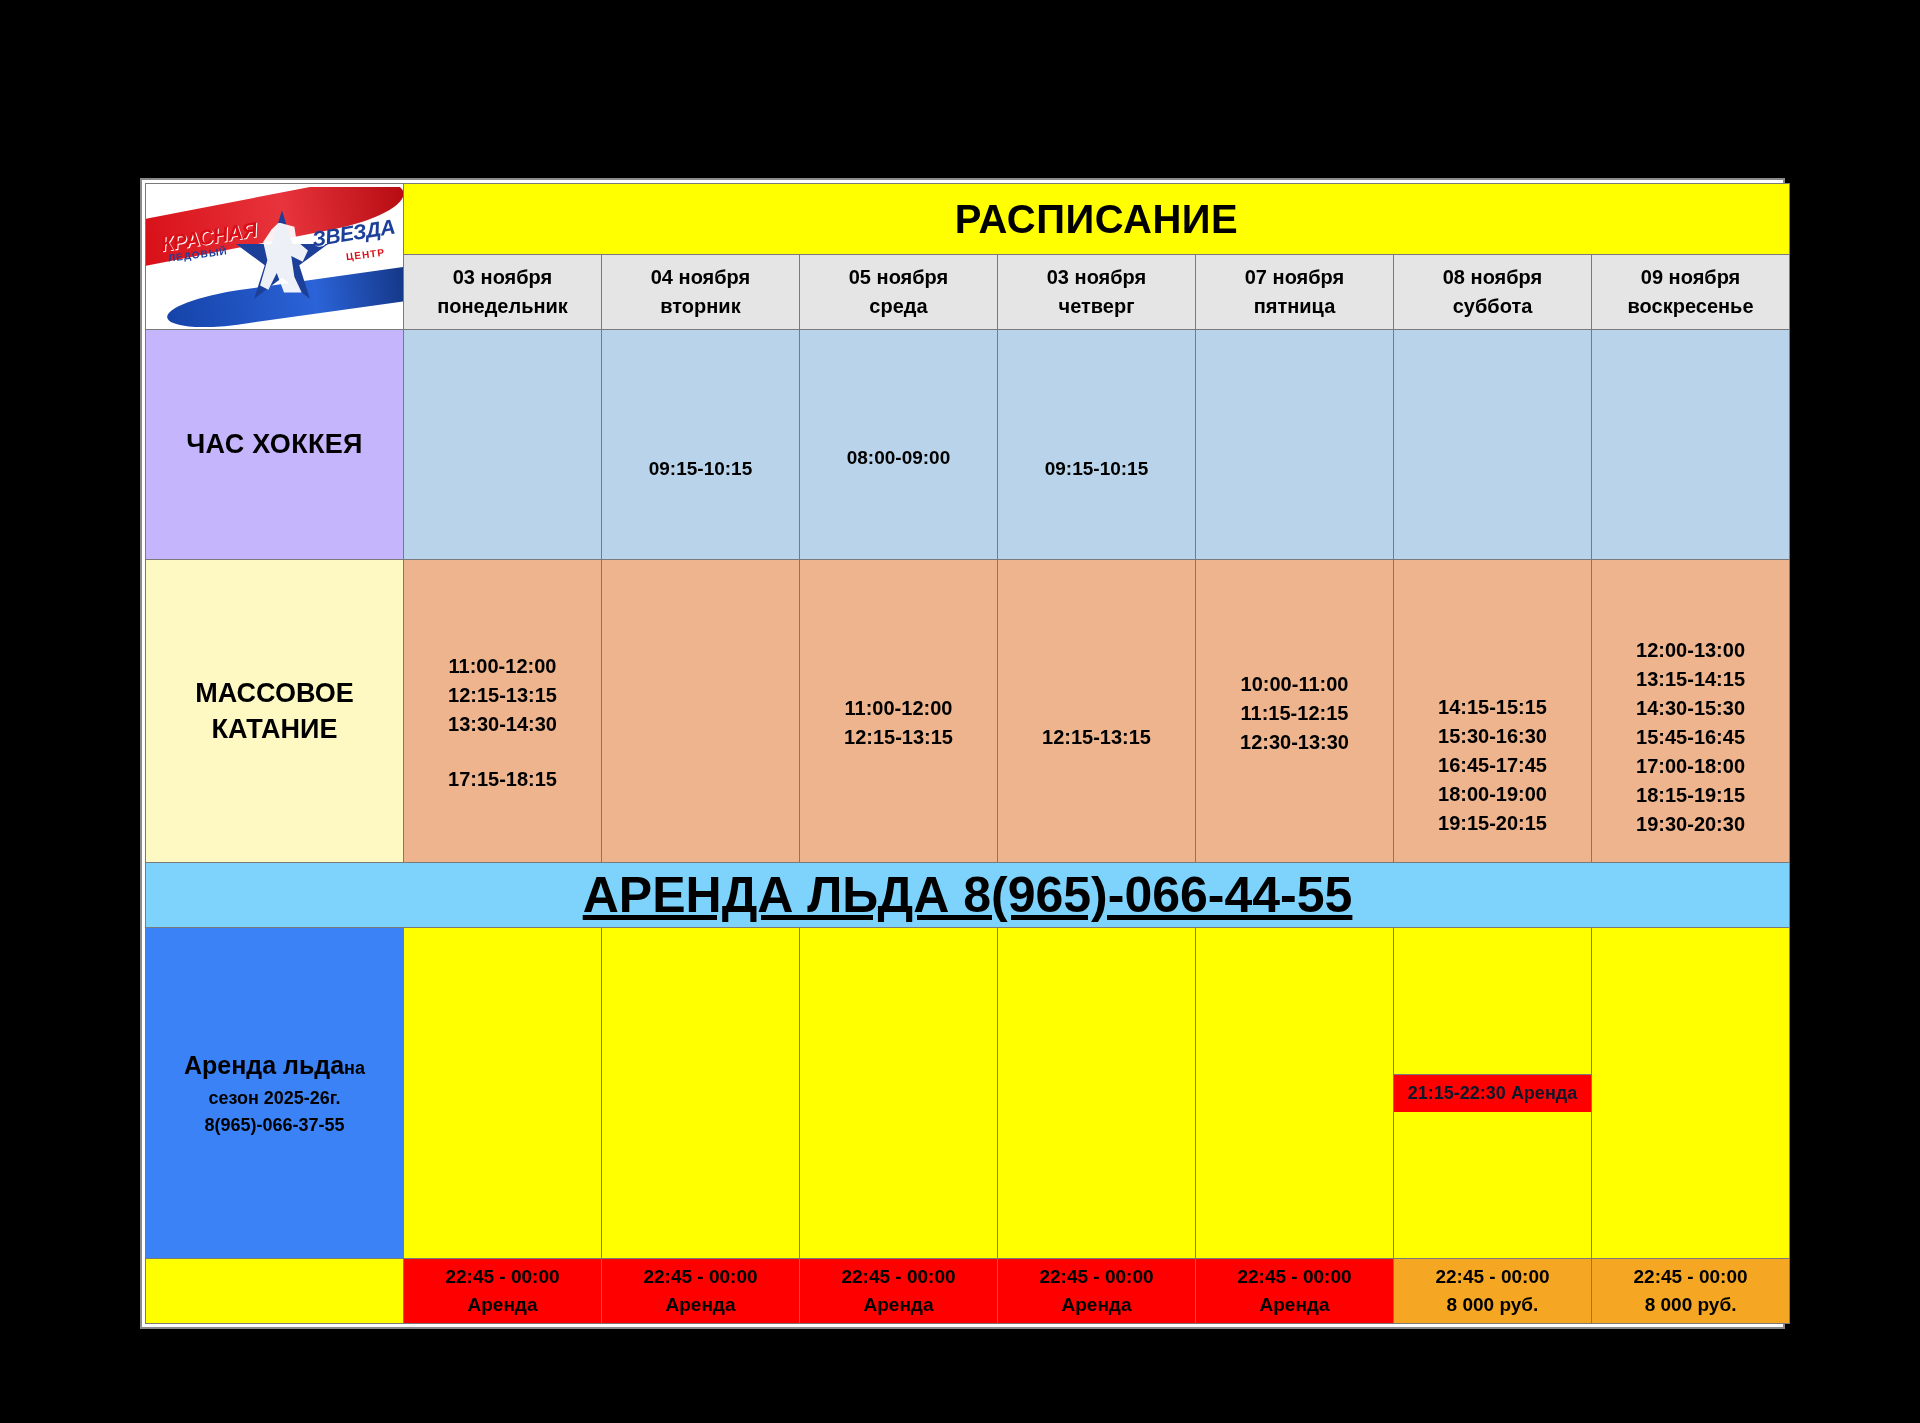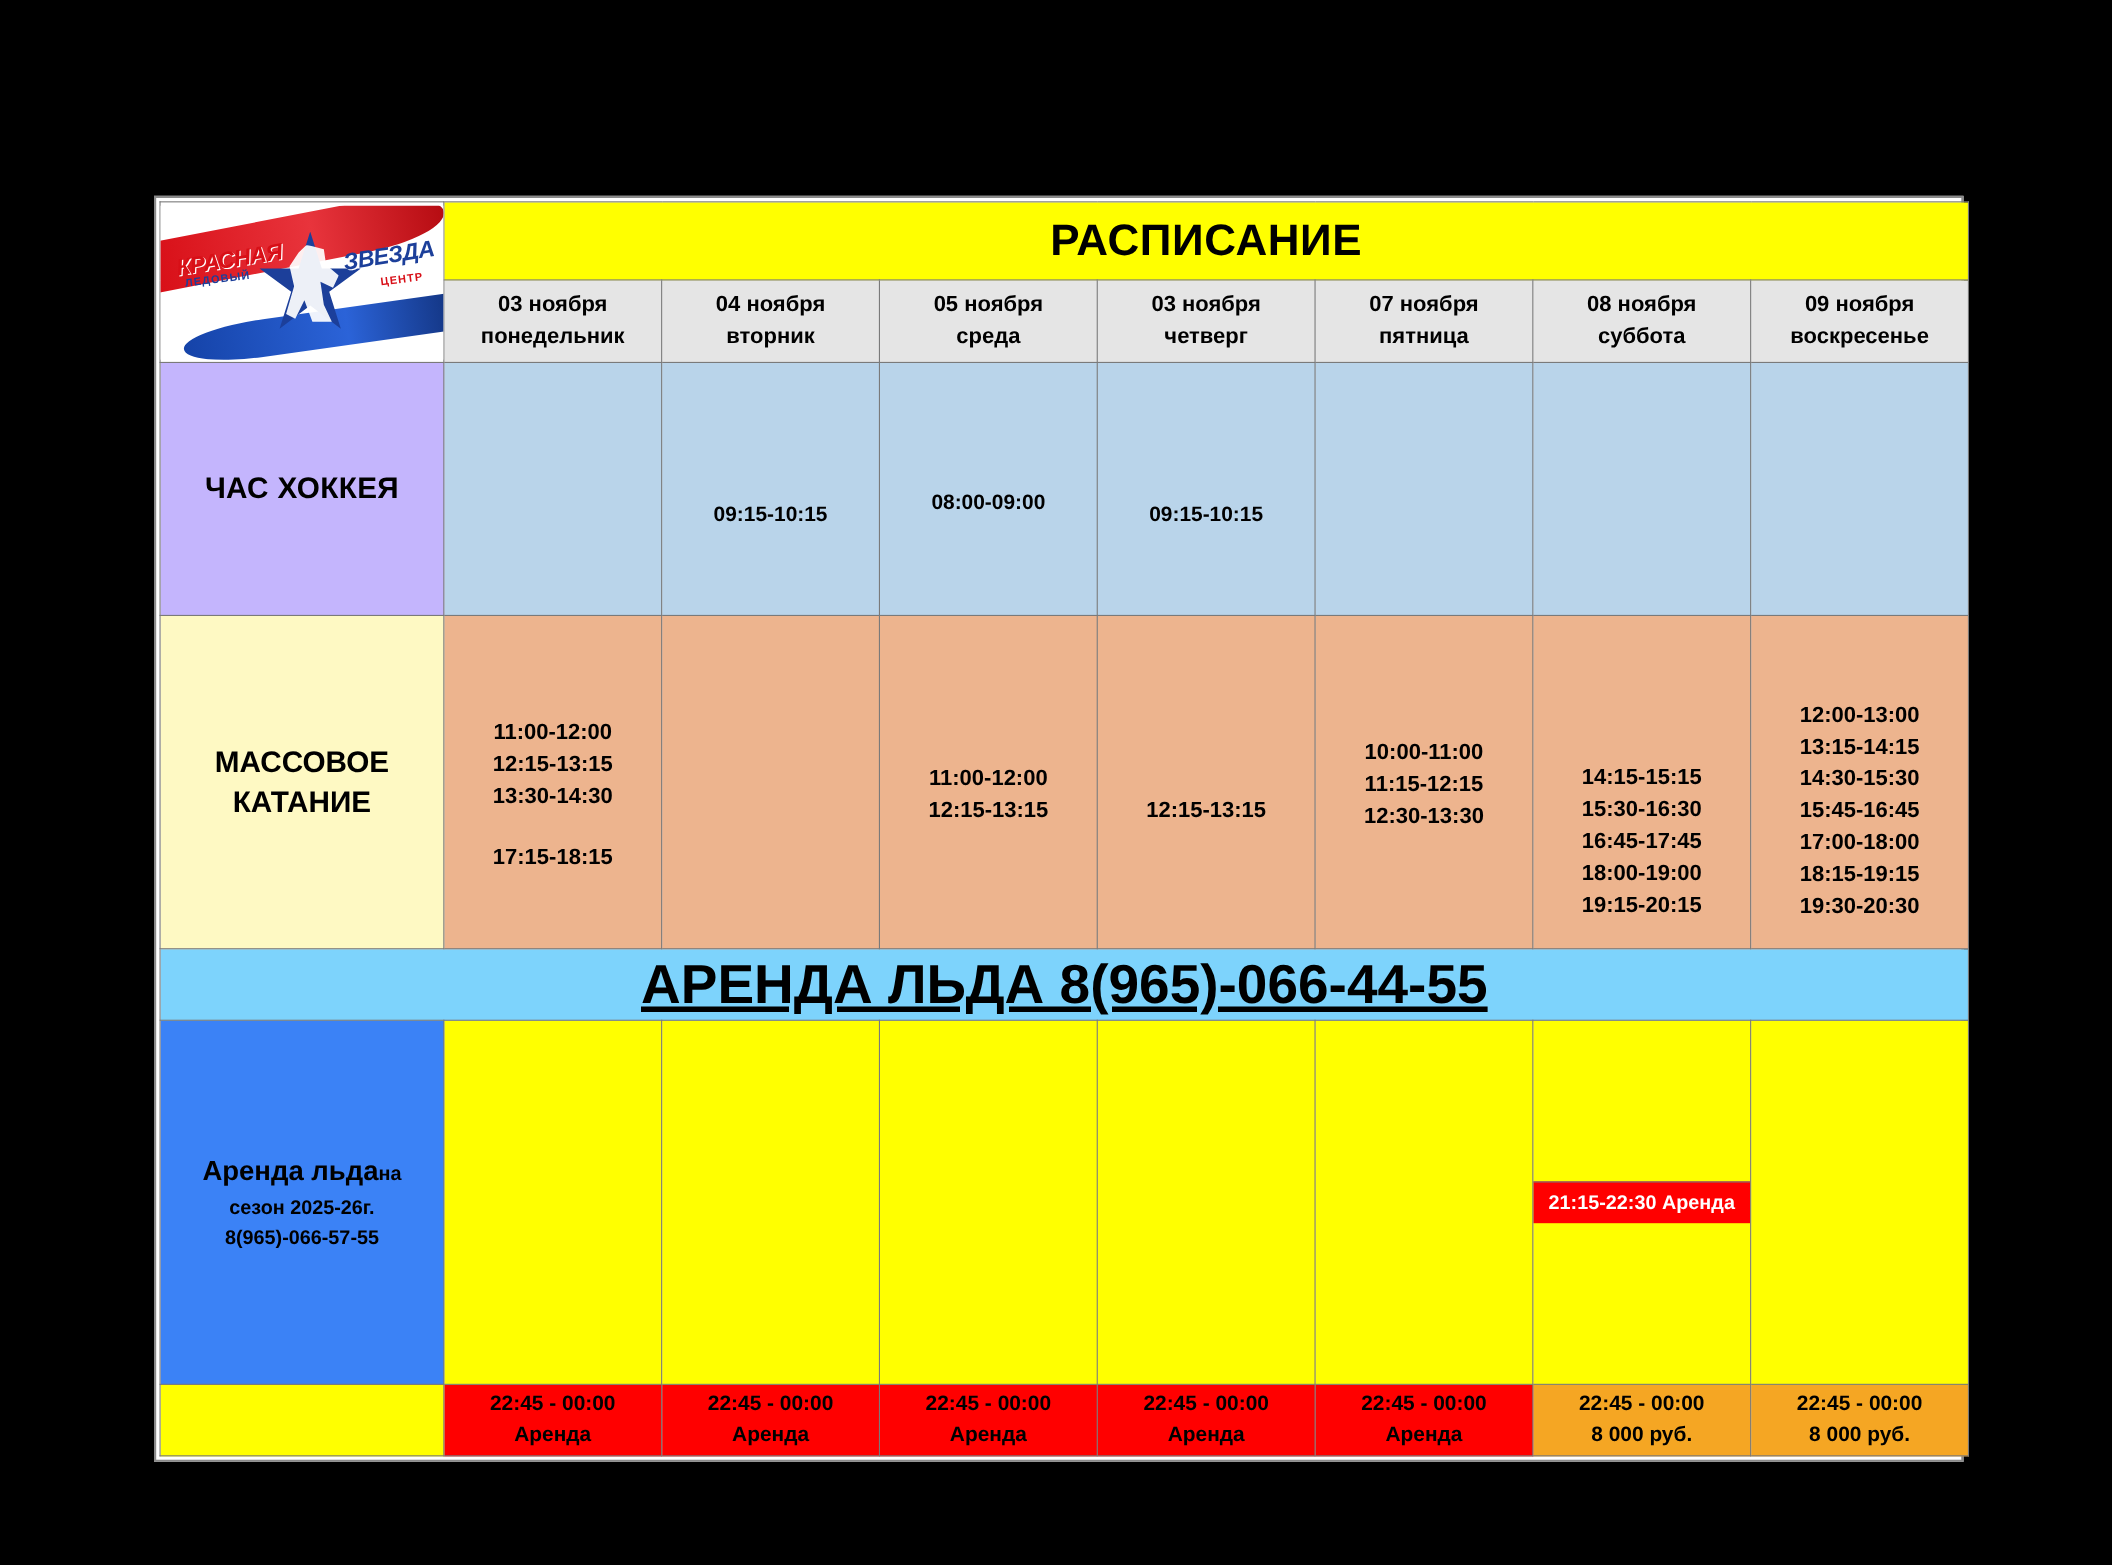--- a/index.html
+++ b/index.html
@@ -229,21 +229,21 @@
     vertical-align: bottom;
     padding: 0 !important;
   }
 
   .slot-red {
     background: #ff0000;
     font-size: 18px;
     line-height: 1.4;
     padding: 6px 0;
     border-top: 1px solid #7a7a7a;
-    color: #ffffff;
+    color: #0f172a;
     font-weight: bold;
   }
   .bottom-strip td {
     height: 62px;
     font-size: 19px;
     line-height: 1.45;
   }
   .strip-red { background: #ff0000; }
   .strip-orange { background: #f5a623; }
   .strip-yellow { background: #ffff00; }
@@ -403,21 +403,21 @@
         <tr>
           <td class="rent-banner" colspan="8">АРЕНДА ЛЬДА 8(965)-066-44-55</td>
         </tr>
 
         <tr>
           <td class="rent-label">
             <div>
               <span class="big">Аренда льда</span><span class="small">на</span>
             </div>
             <div class="small">сезон 2025-26г.</div>
-            <div class="small">8(965)-066-57-55</div>
+            <div class="small">8(965)-066-37-55</div>
           </td>
 
           <td class="rent-free"></td>
           <td class="rent-free"></td>
           <td class="rent-free"></td>
           <td class="rent-free"></td>
           <td class="rent-free"></td>
           <td class="rent-free">
             <div class="slot-red">
               <span class="block">21:15-22:30</span>

